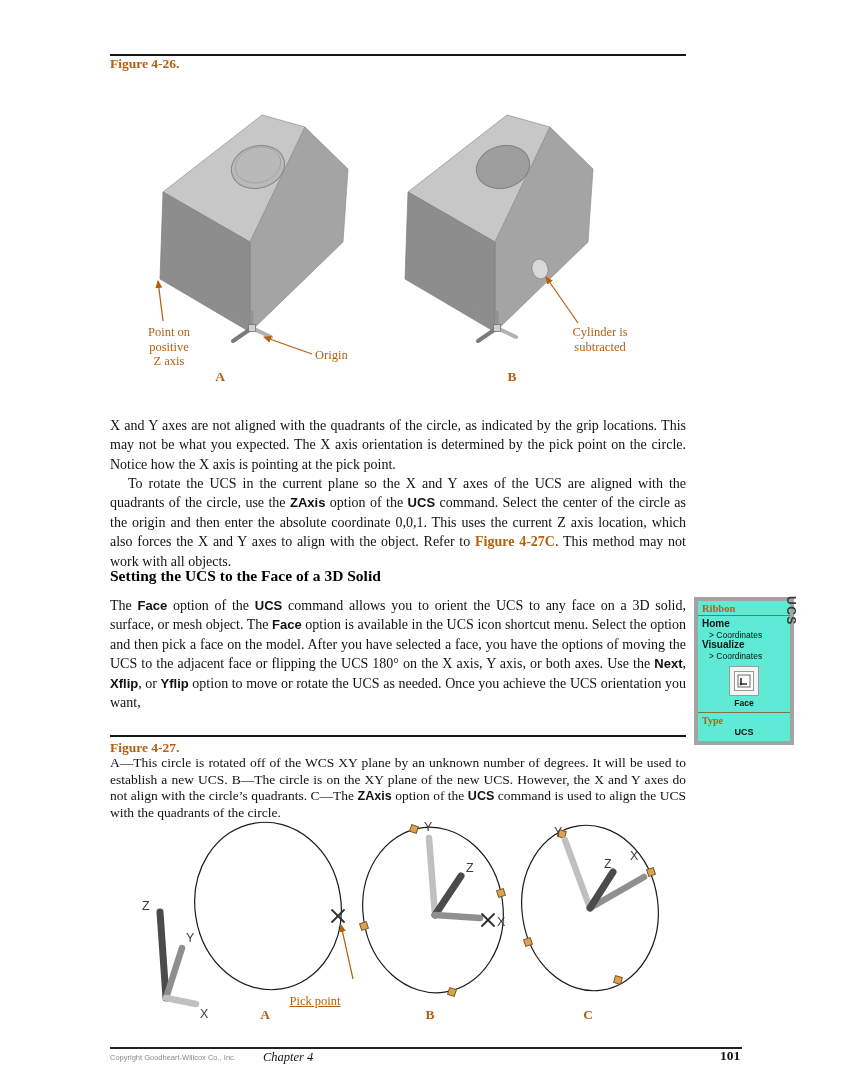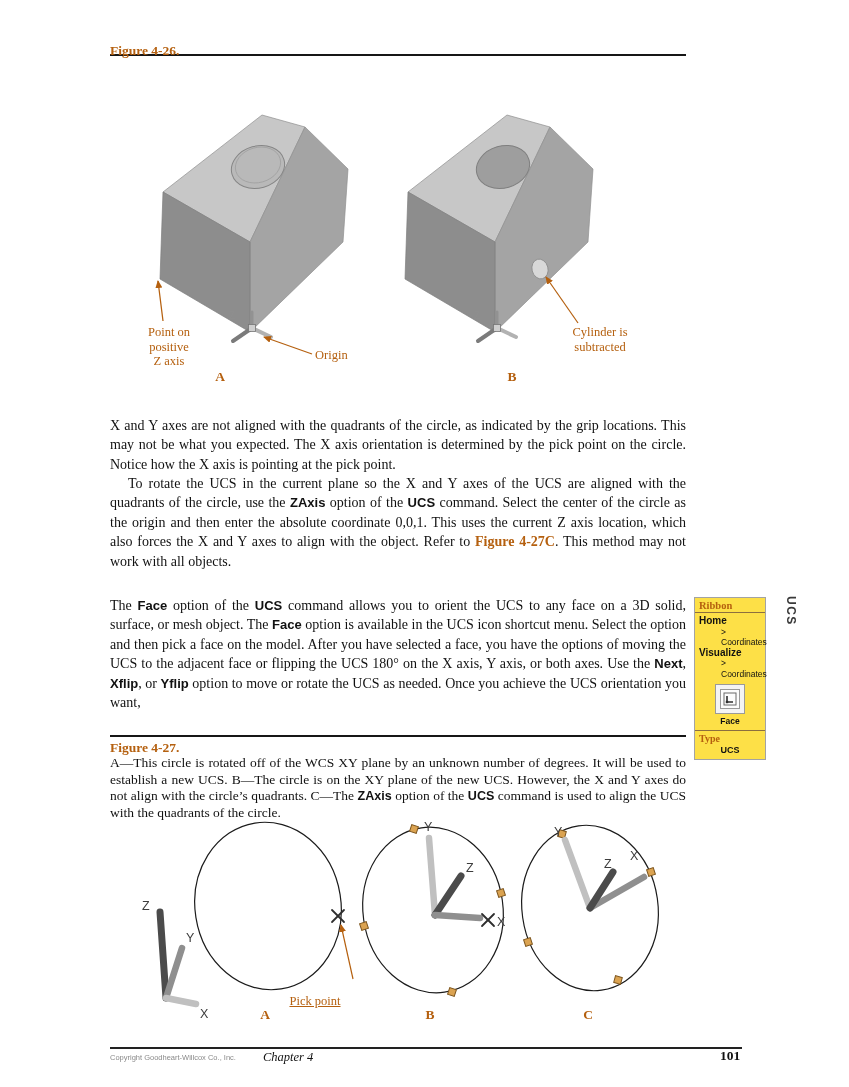--- a/index.html
+++ b/index.html
@@ -7,21 +7,21 @@
   .page{ position:relative; width:849px; height:1087px; background:#fff; overflow:hidden;
          font-family:"Liberation Serif", serif; color:#111; }
 
   
   .rule{ position:absolute; left:110px; width:576px; height:2px; background:#161616; }
   .rule-fig26{ top:54px; } .rule-fig27{ top:735px; }
   .footer-rule{ position:absolute; left:110px; top:1047px; width:632px; height:1.5px; background:#222; }
 
   
   .fig-label{ position:absolute; left:110px; font:bold 13.5px "Liberation Serif", serif; color:var(--accent); }
-  .fig26-label{ top:43px; } .fig27-label{ top:740px; }
+  .fig26-label{ top:56px; } .fig27-label{ top:740px; }
   .fig-caption{ position:absolute; left:110px; width:576px; font:13.5px/16.5px "Liberation Serif", serif; text-align:justify; }
   .fig26-caption{ top:73px; } .fig27-caption{ top:755px; }
 
   
   .body-text{ position:absolute; left:110px; width:576px; font:14px/19.4px "Liberation Serif", serif; text-align:justify; }
   .para1{ top:416px; } .para2{ top:474px; } .para3{ top:596px; }
   .indent{ text-indent:18px; }
   .cmd{ font-family:"Liberation Sans", sans-serif; font-weight:bold; font-size:0.93em; }
   .xref{ color:var(--accent); font-weight:bold; }
   .section-heading{ position:absolute; left:110px; top:567px; margin:0; font:bold 15.5px "Liberation Serif", serif; color:#000; }
@@ -50,27 +50,27 @@
   .bar-mid{ stroke:#8f8f8f; stroke-width:6.5px; stroke-linecap:round; }
   .bar-light{ stroke:#c0c0c0; stroke-width:6.5px; stroke-linecap:round; }
   .axlbl{ font-family:"Liberation Sans", sans-serif; font-size:12.5px; fill:#3d3d3d; }
   .grip{ fill:#dba351; stroke:#7d561f; stroke-width:1px; }
   .xmark line{ stroke:#2e2e2e; stroke-width:1.8px; stroke-linecap:round; }
   .leader{ stroke:var(--accent); stroke-width:1.2px; fill:none; }
   .accent-fill{ fill:var(--accent); }
   .wz{ font-family:"Liberation Sans", sans-serif; font-size:10px; fill:#8f8f8f; }
 
   
-  .ribbon-box{ position:absolute; left:694px; top:597px; width:72px; background:#fde047;
-               border:1px solid #a3a3a3; font-family:"Liberation Sans", sans-serif; box-sizing:border-box; }
+  .ribbon-box{ position:absolute; left:694px; top:597px; width:100px; background:#5eead4;
+               border:4px solid #a3a3a3; font-family:"Liberation Sans", sans-serif; box-sizing:border-box; }
   .rb-header{ font:bold 10.5px "Liberation Serif", serif; color:var(--accent); padding:2px 4px 1px;
               border-bottom:1px solid #8c6f3f; }
   .rb-path{ padding:3px 0 1px; }
   .rb-root{ font-weight:bold; font-size:10px; line-height:10.5px; padding-left:4px; color:#111; }
-  .rb-item{ font-size:8.5px; line-height:10.5px; padding-left:26px; color:#111; }
+  .rb-item{ font-size:8.5px; line-height:10.5px; padding-left:11px; color:#111; }
   .rb-tool{ text-align:center; padding:4px 0 3px; }
   .rb-icon{ width:28px; height:28px; margin:0 auto; border:1px solid #9a9a9a; background:#f4f4f4;
             display:flex; align-items:center; justify-content:center; }
   .rb-tool-label{ font-weight:bold; font-size:8.5px; margin-top:2px; color:#111; }
   .rb-divider{ border-top:1px solid #8c6f3f; margin:1px 0 2px; }
   .rb-type-label{ font:bold 10px "Liberation Serif", serif; color:var(--accent); padding:0 4px; }
   .rb-type-value{ font-weight:bold; font-size:9px; text-align:center; padding:1px 0 4px; color:#111; }
 
   .side-tab{ position:absolute; left:784px; top:596px; writing-mode:vertical-rl;
              font:bold 12px "Liberation Sans", sans-serif; color:#3a3a3a; letter-spacing:1.5px; }
@@ -137,20 +137,21 @@
 Z axis</div>
     <div class="ann ann-origin">Origin</div>
     <div class="ann ann-cyl">Cylinder is
 subtracted</div>
     <div class="sub sub-a26">A</div>
     <div class="sub sub-b26">B</div>
   </div>
 
   <div class="body-text para1"><span>X and Y axes are not aligned with the quadrants of the circle, as indicated by the grip locations. This may not be what you expected. The X axis orientation is determined by the pick point on the circle. Notice how the X axis is pointing at the pick point.</span></div>
   <div class="body-text para2 indent"><span>To rotate the UCS in the current plane so the X and Y axes of the UCS are aligned with the quadrants of the circle, use the </span><span class="cmd">ZAxis</span><span> option of the </span><span class="cmd">UCS</span><span> command. Select the center of the circle as the origin and then enter the absolute coordinate 0,0,1. This uses the current Z axis location, which also forces the X and Y axes to align with the object. Refer to </span><span class="xref">Figure 4-27C</span><span>. This method may not work with all objects.</span></div>
+  <h2 class="section-heading">Setting the UCS to the Face of a 3D Solid</h2>
   <div class="body-text para3"><span>The </span><span class="cmd">Face</span><span> option of the </span><span class="cmd">UCS</span><span> command allows you to orient the UCS to any face on a 3D solid, surface, or mesh object. The </span><span class="cmd">Face</span><span> option is available in the UCS icon shortcut menu. Select the option and then pick a face on the model. After you have selected a face, you have the options of moving the UCS to the adjacent face or flipping the UCS 180° on the X axis, Y axis, or both axes. Use the </span><span class="cmd">Next</span><span>, </span><span class="cmd">Xflip</span><span>, or </span><span class="cmd">Yflip</span><span> option to move or rotate the UCS as needed. Once you achieve the UCS orientation you want,</span></div>
 
   <div class="ribbon-box">
     <div class="rb-header">Ribbon</div>
     <div class="rb-path">
       <div class="rb-root">Home</div>
       <div class="rb-item">&gt; Coordinates</div>
       <div class="rb-root">Visualize</div>
       <div class="rb-item">&gt; Coordinates</div>
     </div>

